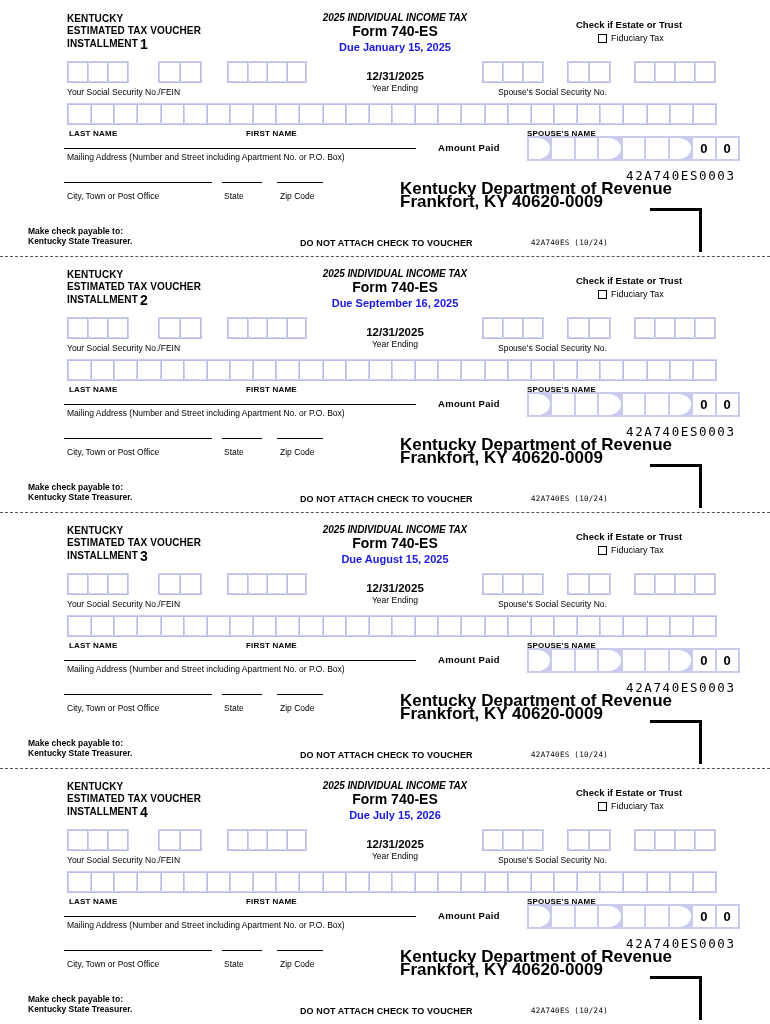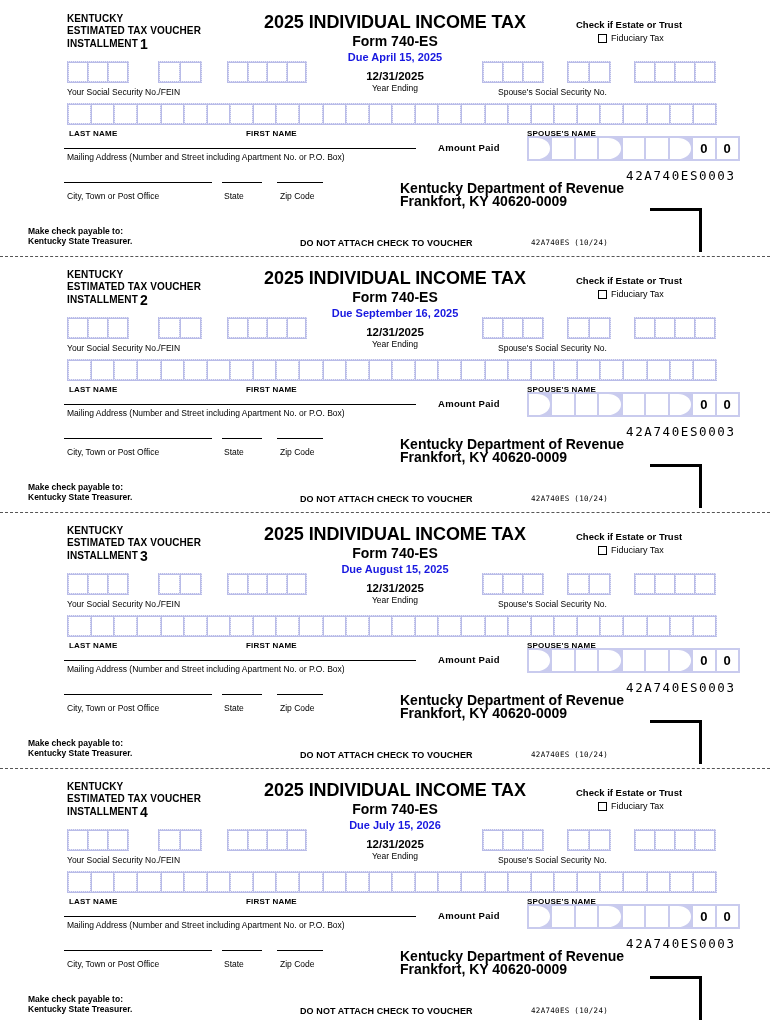--- a/index.html
+++ b/index.html
@@ -48,24 +48,25 @@
     margin-left: 2px;
   }
 
   .hdr-center {
     position: absolute;
     left: 250px; top: 12px;
     width: 290px;
     text-align: center;
   }
   .title-main {
-    font-size: 18px;
+    font-size: 10px;
     font-weight: bold;
     letter-spacing: -0.1px;
     white-space: nowrap;
+    font-style: italic;
   }
   .title-form {
     font-size: 14px;
     font-weight: bold;
     margin-top: 0;
   }
   .title-due {
     font-size: 11px;
     font-weight: bold;
     color: #1818e0;
@@ -186,21 +187,21 @@
     font-family: "DejaVu Sans Mono", monospace;
     font-size: 12.5px;
     letter-spacing: 1.6px;
     font-weight: normal;
     white-space: nowrap;
   }
 
   
   .agency {
     position: absolute;
-    font-size: 14px;
+    font-size: 17px;
     font-weight: bold;
     line-height: 13px;
     white-space: nowrap;
   }
 
   
   .payable {
     position: absolute;
     font-size: 8.5px;
     font-weight: bold;
@@ -238,21 +239,21 @@
 
     <div class="hdr-left">
       <div>KENTUCKY</div>
       <div>ESTIMATED TAX VOUCHER</div>
       <div class="inst-line"><span>INSTALLMENT</span><span class="inst-num">1</span></div>
     </div>
 
     <div class="hdr-center">
       <div class="title-main">2025 INDIVIDUAL INCOME TAX</div>
       <div class="title-form">Form 740-ES</div>
-      <div class="title-due">Due April 15, 2025</div>
+      <div class="title-due">Due January 15, 2025</div>
     </div>
     <div class="year-end-wrap">
       <div class="year-end-date">12/31/2025</div>
       <div class="year-end-lbl">Year Ending</div>
     </div>
 
     <div class="hdr-right">
       <div>Check if Estate or Trust</div>
       <div class="fid-row">
         <span class="chkbox"></span>

